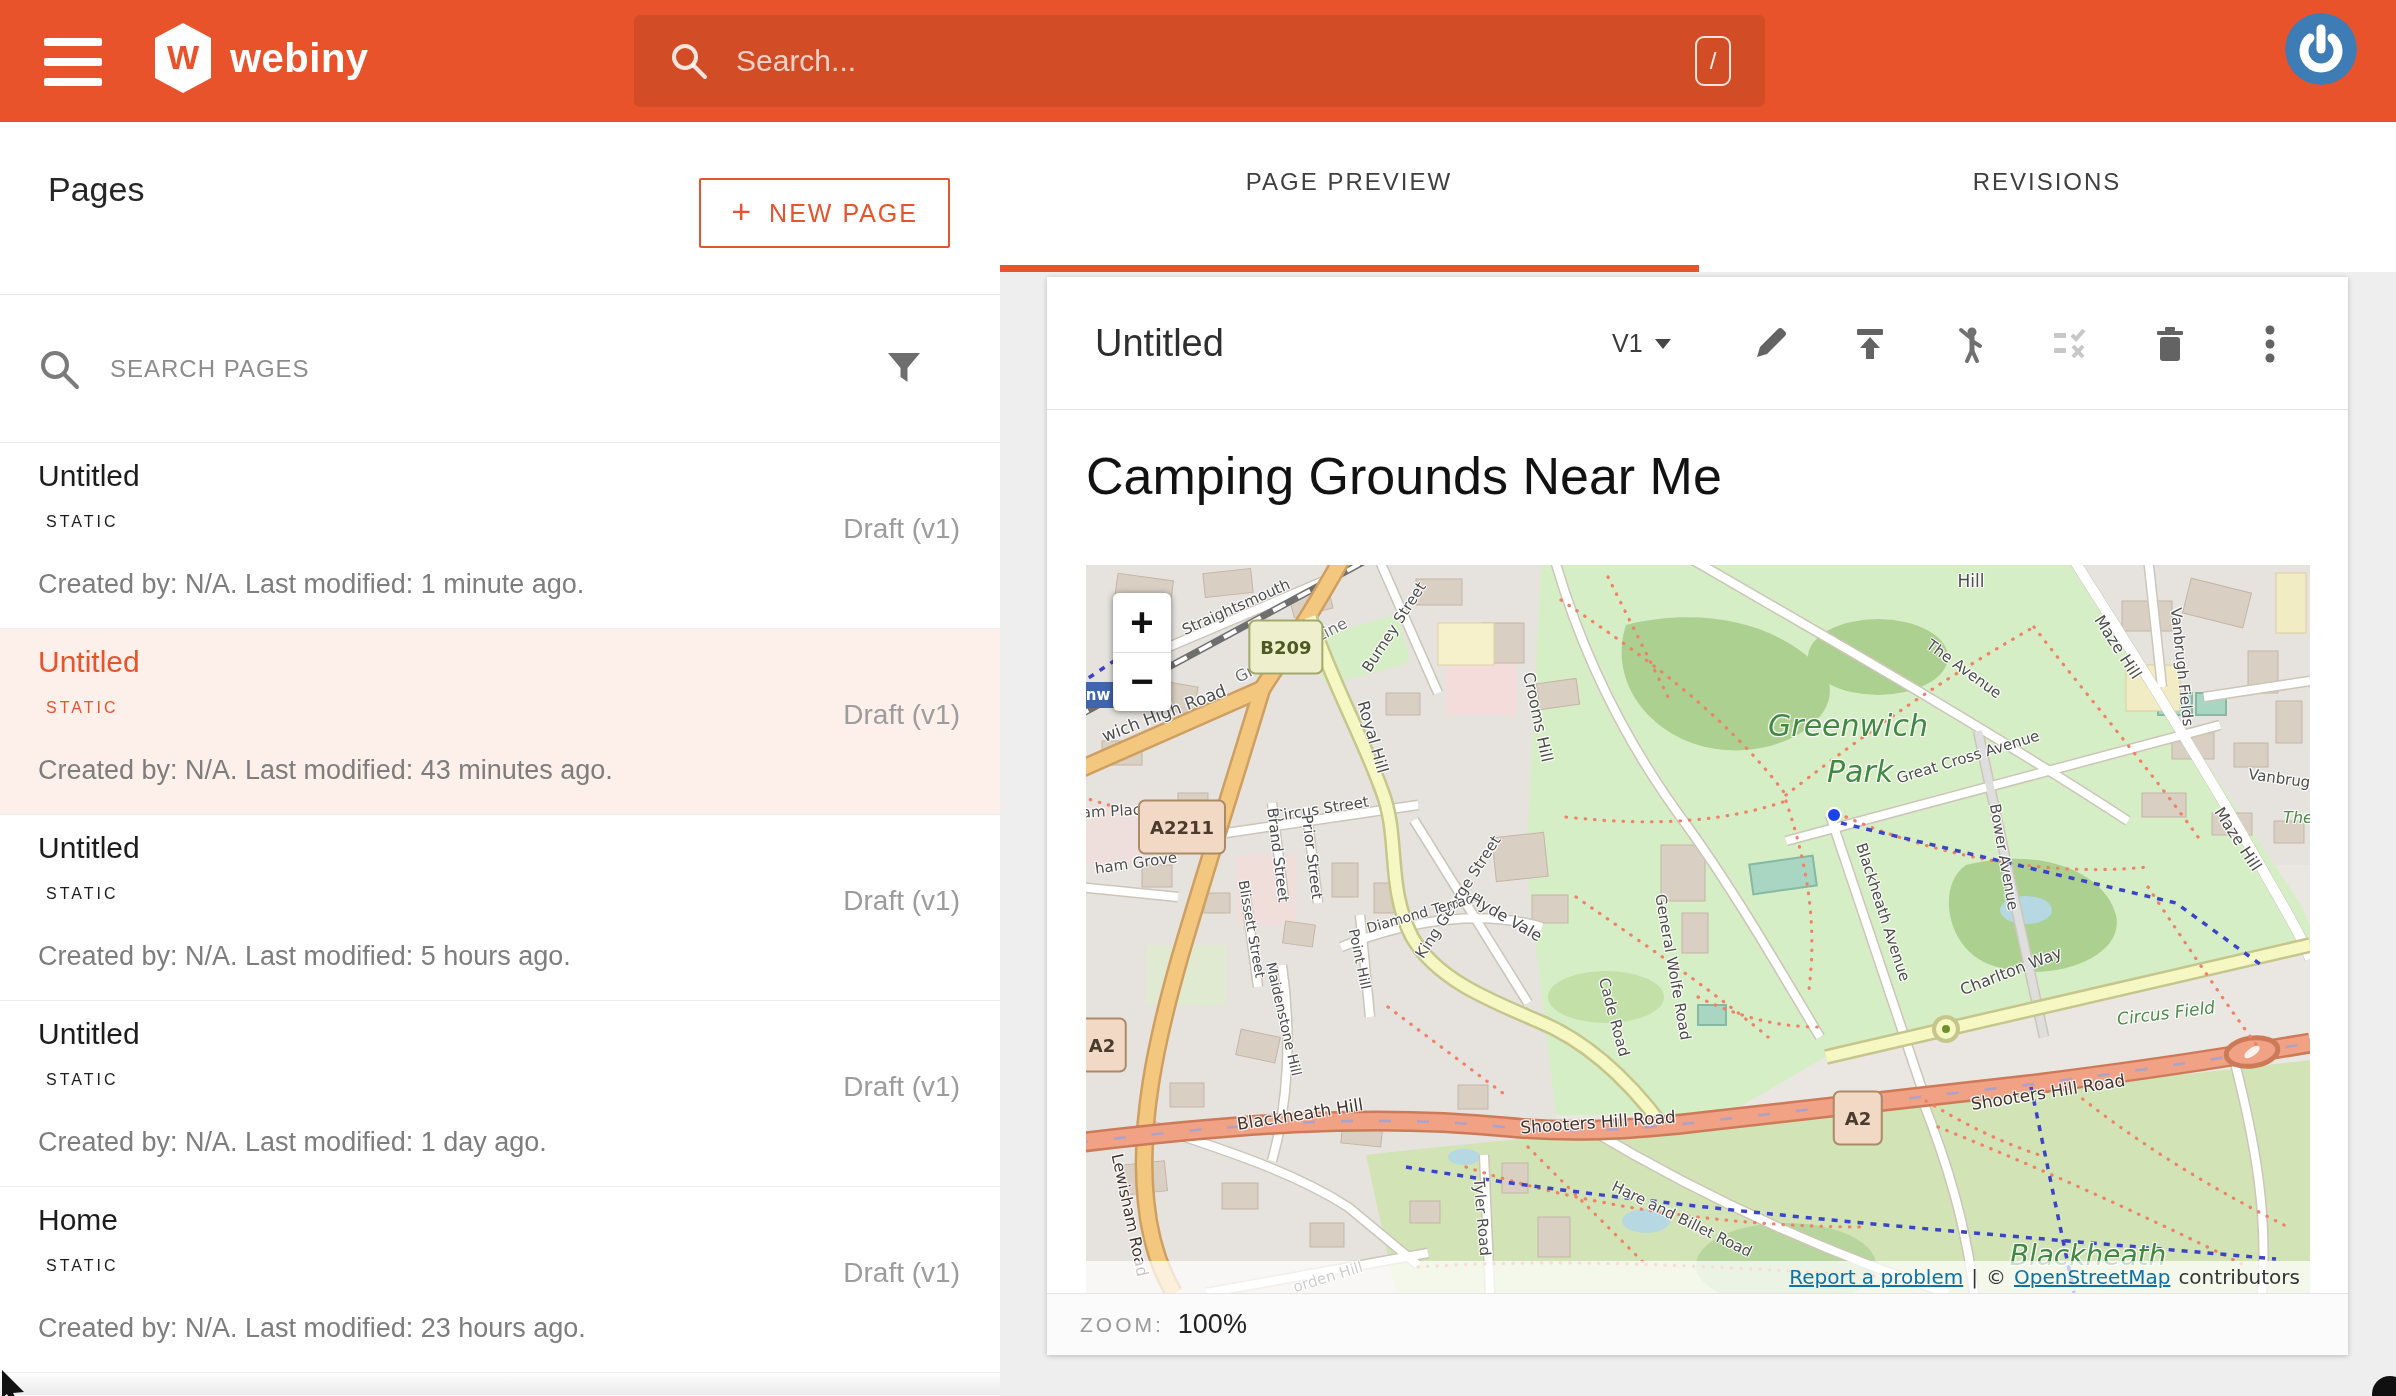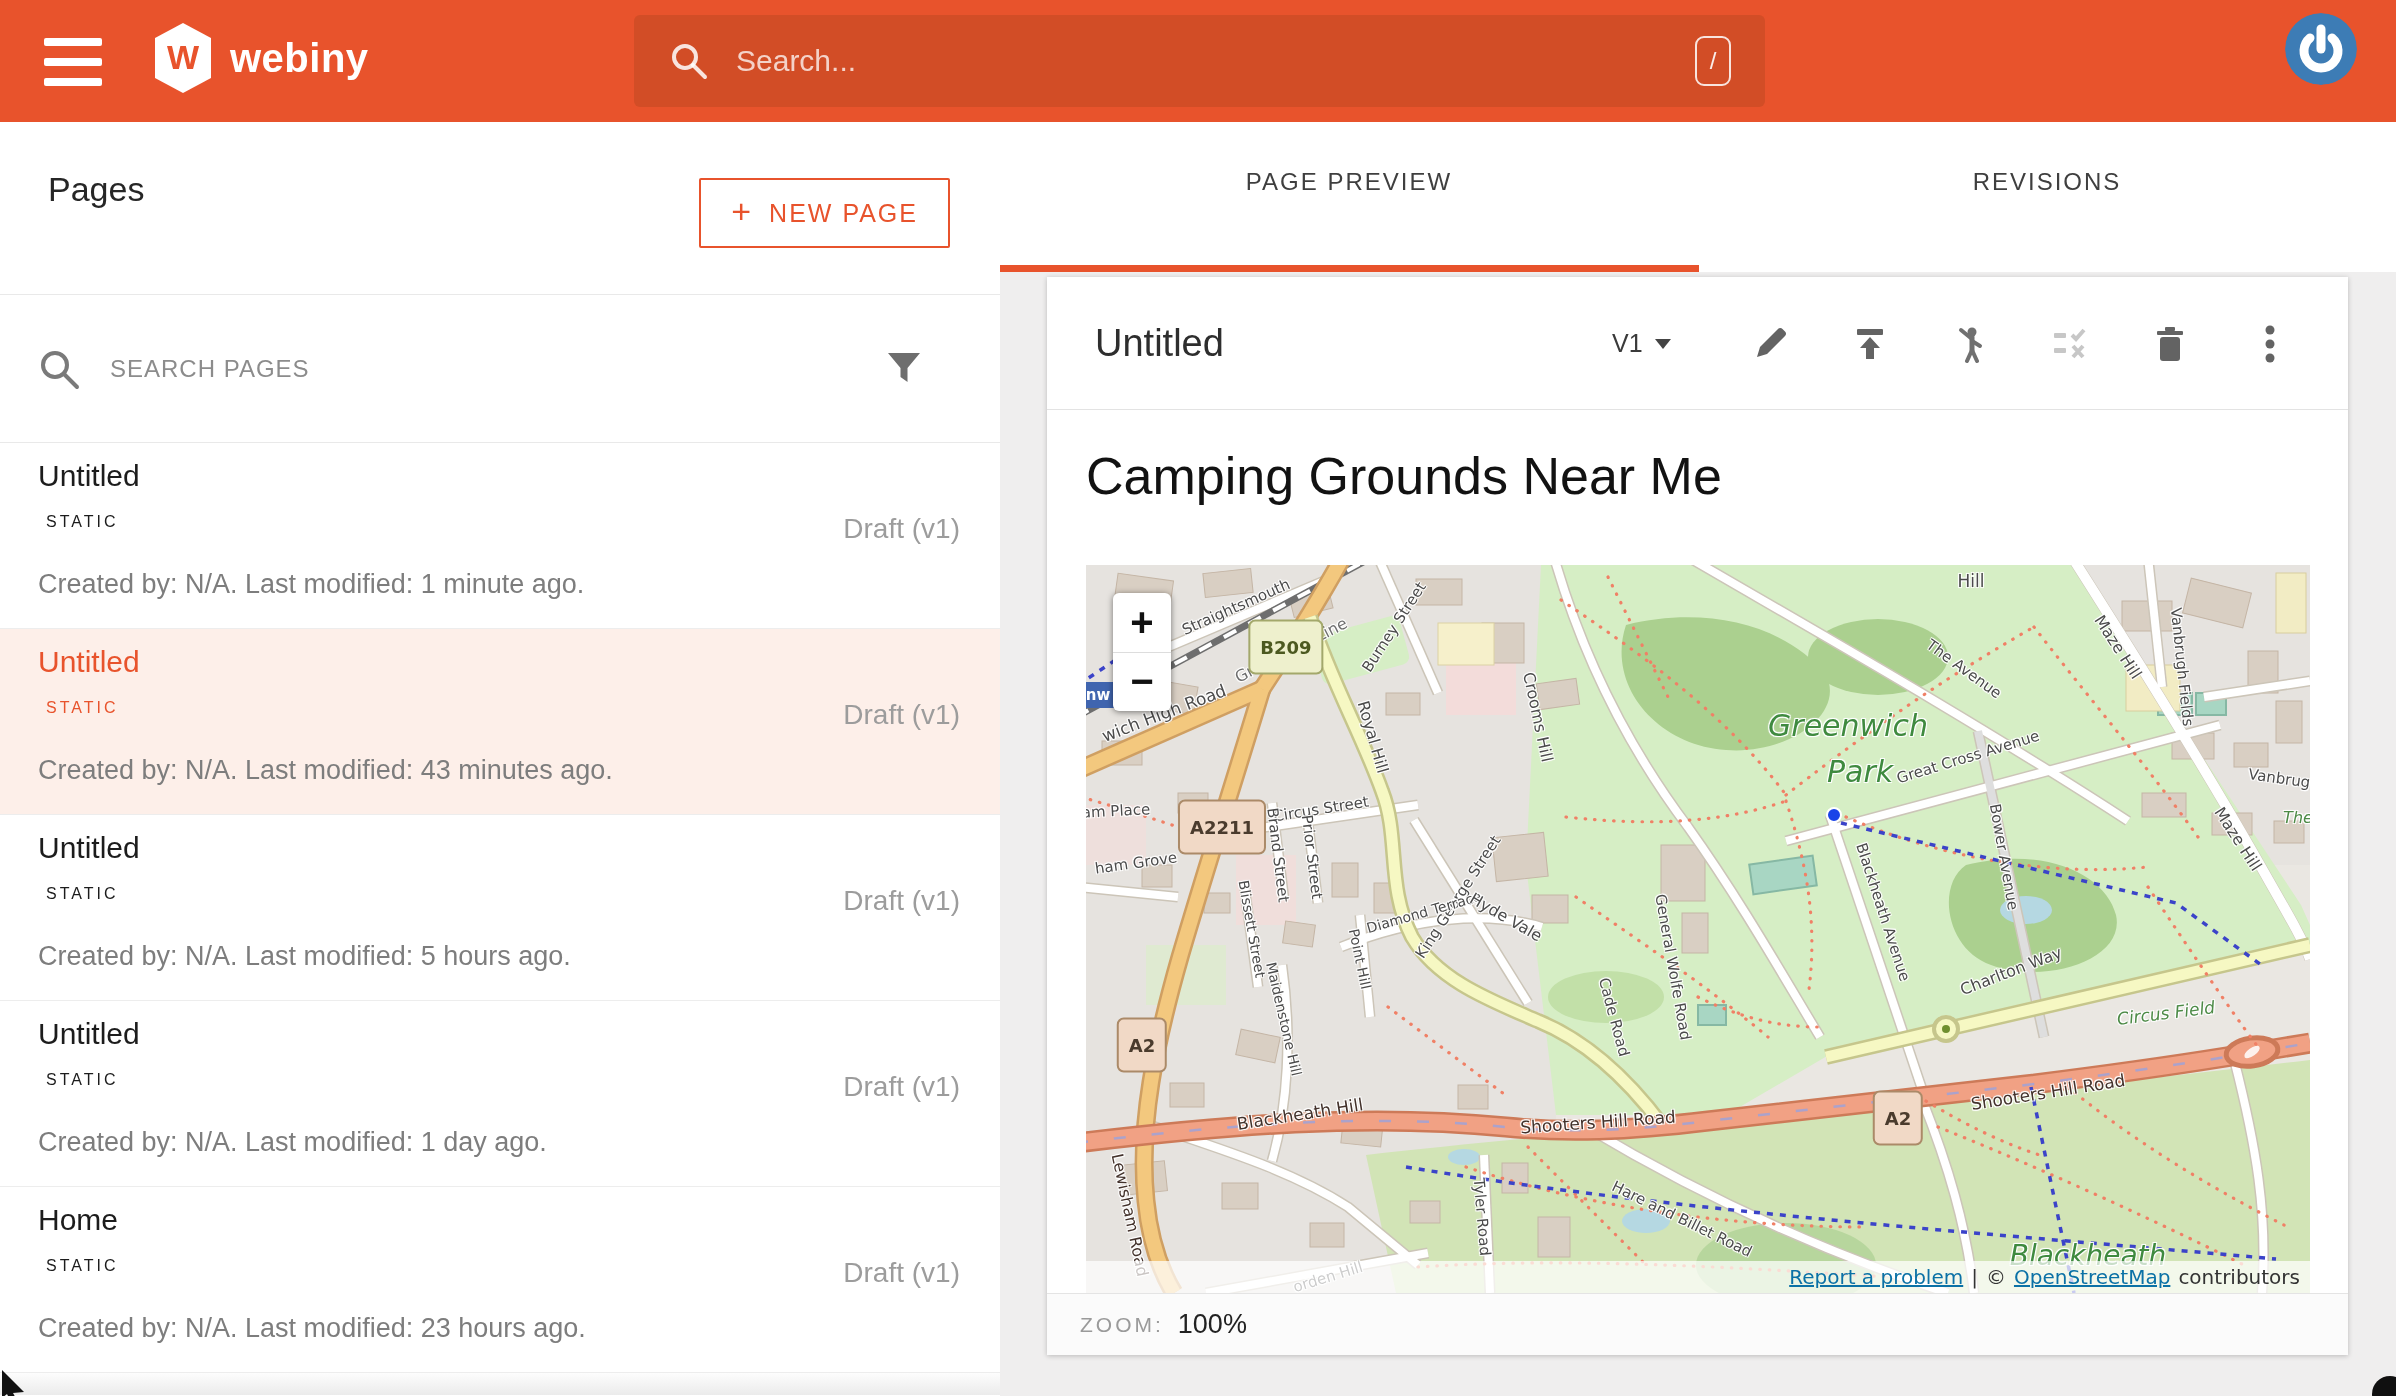--- a/index.html
+++ b/index.html
@@ -81,21 +81,21 @@
   .ml { position:absolute; white-space:nowrap; font-family:"DejaVu Sans",sans-serif; color:#4b4b4b;
         text-shadow:-1px -1px 0 rgba(255,255,255,.9),1px -1px 0 rgba(255,255,255,.9),
                     -1px 1px 0 rgba(255,255,255,.9),1px 1px 0 rgba(255,255,255,.9),0 0 3px #fff; }
   .ml.park { color:#3f8a3f; font-style:italic; }
   .ml.park-sm { color:#4c8a46; font-style:italic; }
   .ml.rail { color:#6e6e6e; }
   .ml.road-on { color:#43322b; }
   .mbadge { position:absolute; transform:translate(-50%,-50%); font-family:"DejaVu Sans",sans-serif;
             font-size:18px; font-weight:bold; padding:15px 10px; border-radius:7px; border:2px solid; white-space:nowrap; }
   .b-green { background:#eef0cd; border-color:#a3a86b; color:#4c5920; }
-  .b-tan { background:#f1d9c6; border-color:#ab8a68; color:#4a3b2d;margin-left:40px; }
+  .b-tan { background:#f1d9c6; border-color:#ab8a68; color:#4a3b2d; }
   .b-station { background:#4065af; border-color:#4065af; color:#fff; border-radius:3px; font-size:15px; padding:2px 7px; }
   .zoom-ctrl { position:absolute; left:27px; top:28px; width:58px; height:118px; background:#fff;
                border-radius:6px; box-shadow:0 1px 6px rgba(0,0,0,0.5); display:flex; flex-direction:column; }
   .zoom-btn { flex:1; display:flex; align-items:center; justify-content:center; font-size:40px;
               font-weight:bold; color:#111; cursor:pointer; }
   .zoom-btn:first-child { border-bottom:1px solid #ddd; }
   .attribution { position:absolute; left:0; right:0; bottom:0; height:32px; background:rgba(255,255,255,0.72);
                  display:flex; align-items:center; justify-content:flex-end; padding-right:10px;
                  font-size:20px; color:#333; gap:8px; font-family:"DejaVu Sans",sans-serif; }
   .attribution a { color:#0b71a6; text-decoration:underline; cursor:pointer; }

